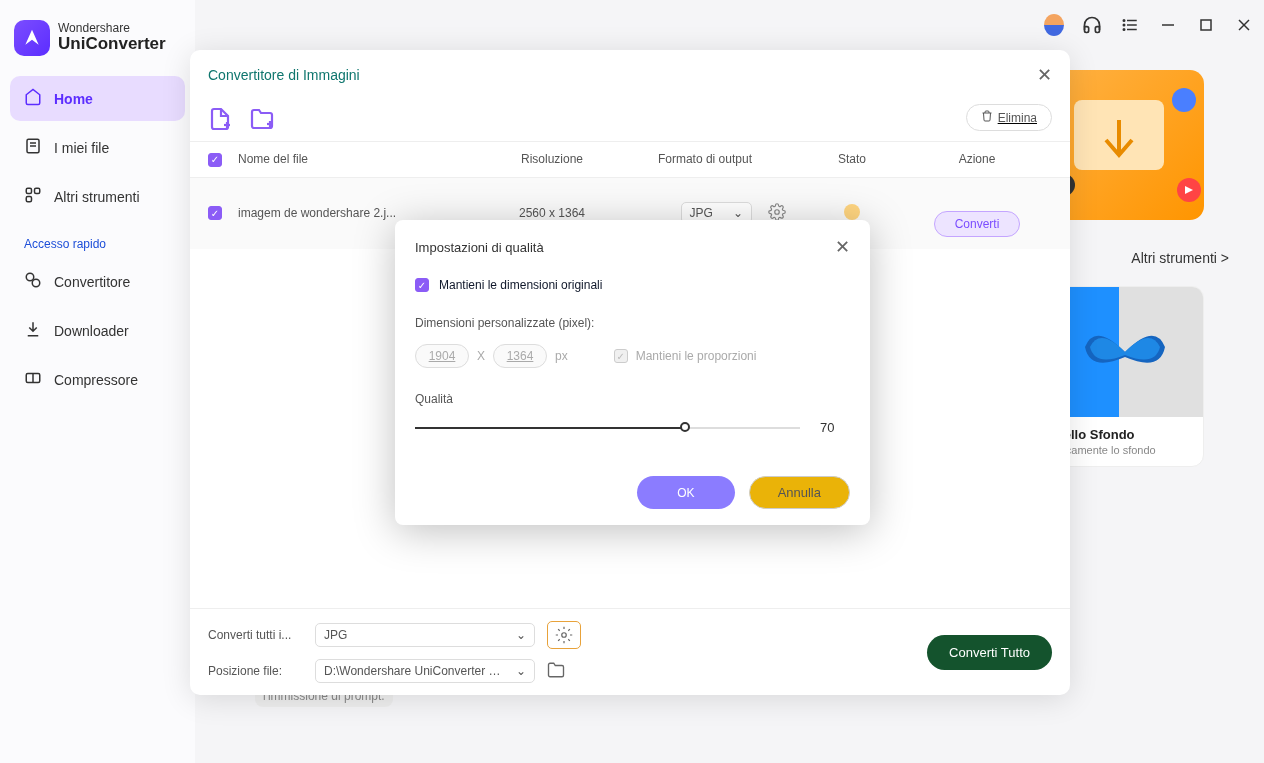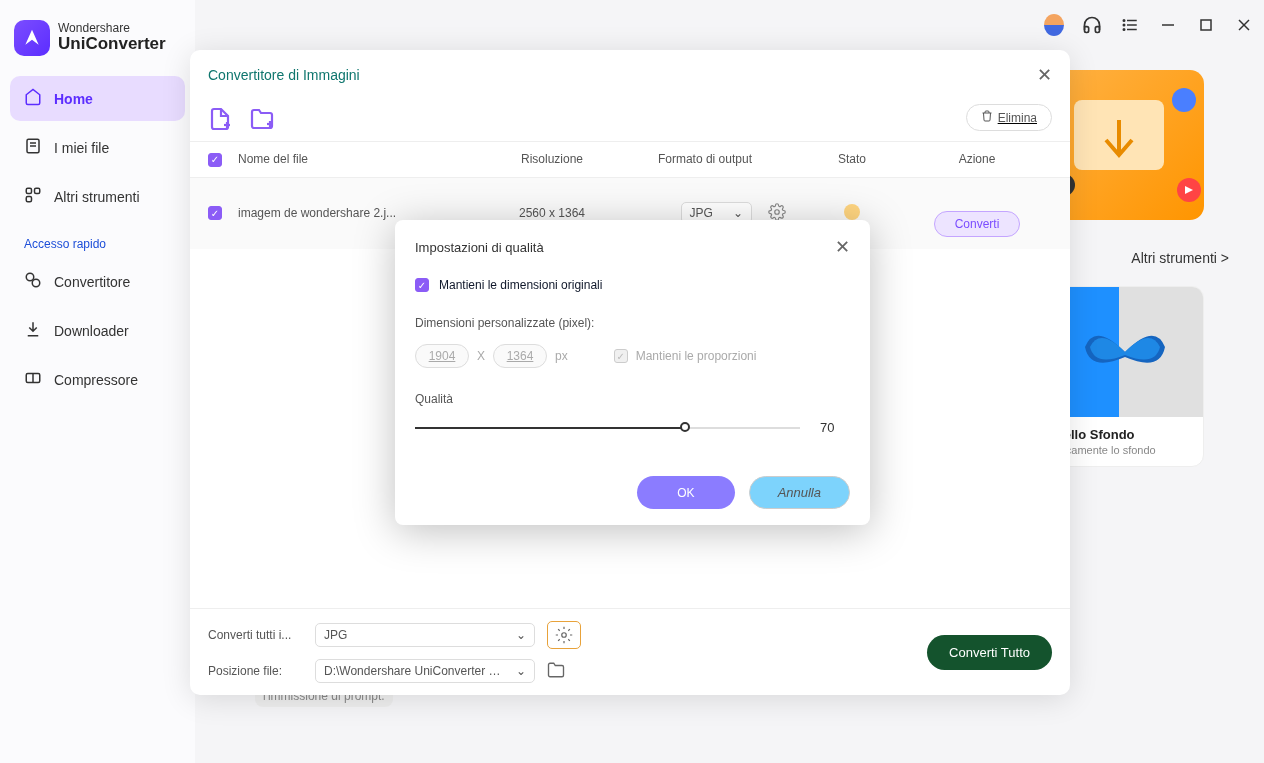--- a/index.html
+++ b/index.html
@@ -80,21 +80,21 @@
 .checkbox-disabled { width: 14px; height: 14px; border: 1.5px solid #ccc; border-radius: 3px; background: #f0f0f0; display: inline-flex; align-items: center; justify-content: center; }
 .checkbox-disabled::after { content: '✓'; color: #bbb; font-size: 10px; }
 .slider-row { display: flex; align-items: center; gap: 20px; margin-bottom: 28px; }
 .slider { flex: 1; position: relative; height: 4px; }
 .slider-track { position: absolute; width: 100%; height: 2px; background: #ddd; top: 1px; }
 .slider-fill { position: absolute; width: 70%; height: 2px; background: #333; top: 1px; }
 .slider-thumb { position: absolute; left: 70%; top: -4px; width: 10px; height: 10px; background: #fff; border: 2px solid #333; border-radius: 50%; margin-left: -5px; cursor: pointer; }
 .slider-val { font-size: 13px; color: #333; width: 30px; }
 .dq-buttons { display: flex; justify-content: flex-end; gap: 14px; margin-top: auto; }
 .btn-ok { background: #8b7cff; color: #fff; border: none; padding: 8px 40px; border-radius: 18px; cursor: pointer; font-size: 12px; }
-.btn-cancel { background: #7dd3fc; color: #555; border: 1px solid #ccc; padding: 8px 28px; border-radius: 18px; cursor: pointer; font-size: 13px; font-style: italic; }
+.btn-cancel { background: #eab308; color: #555; border: 1px solid #ccc; padding: 8px 28px; border-radius: 18px; cursor: pointer; font-size: 13px; }
 </style>
 </head>
 <body>
 
 <div class="titlebar">
   <div class="titlebar-icon">
       <div class="avatar-icon"></div>
     </div>
   <div class="titlebar-icon">
       <svg width="20" height="20" viewBox="0 0 24 24" fill="none" stroke="currentColor" stroke-width="2">

